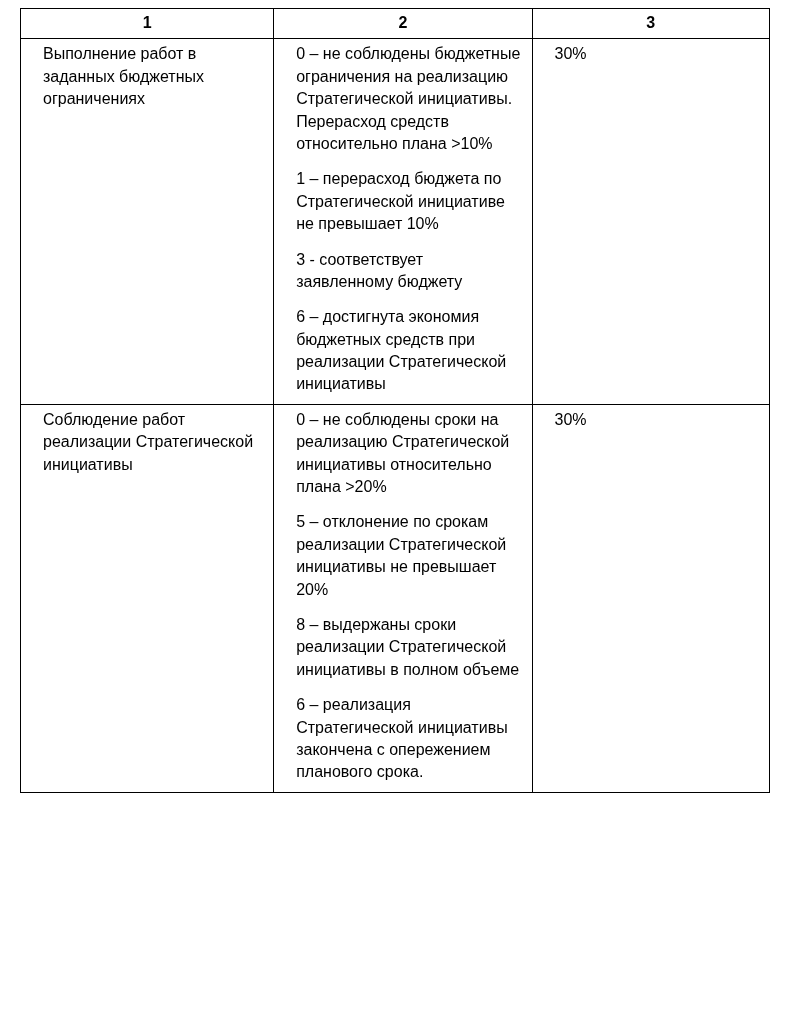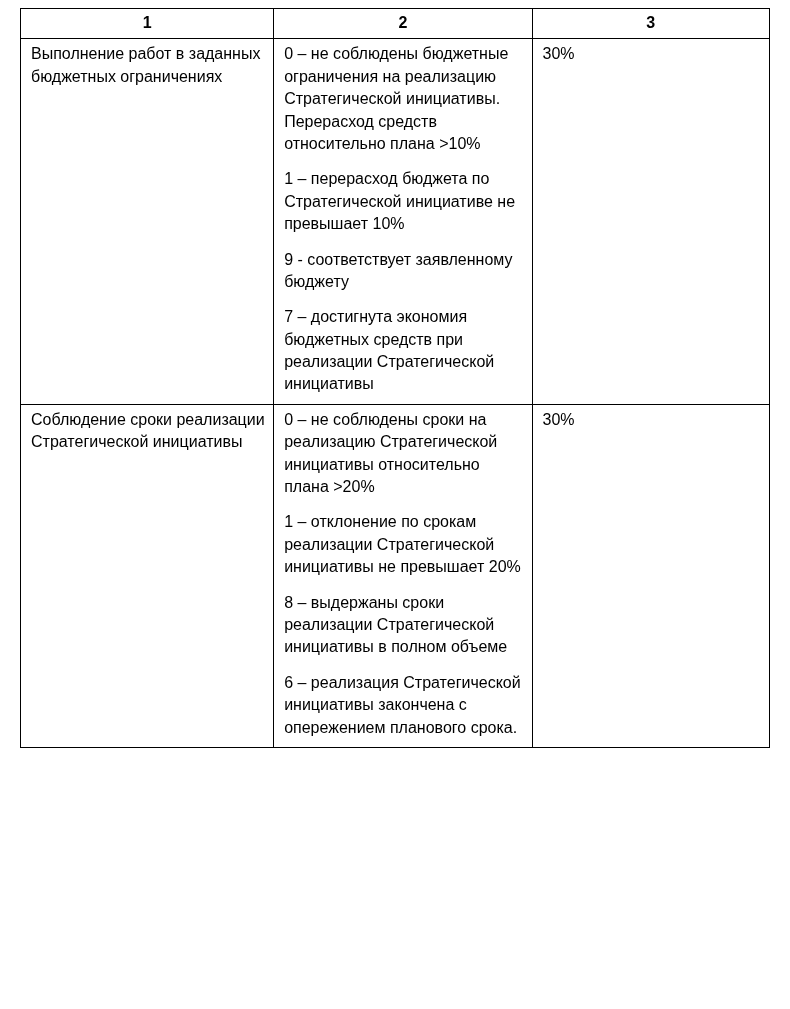--- a/index.html
+++ b/index.html
@@ -28,21 +28,21 @@
     font-size: 16px;
     line-height: 1.4;
     text-align: left;
   }
   .doc-table th {
     text-align: center;
     font-weight: bold;
     padding: 3px 4px 4px 4px;
   }
   .doc-table td {
-    padding: 4px 8px 8px 10px;
+    padding: 4px 8px 8px 22px;
   }
   .col-1 { width: 33.8%; }
   .col-2 { width: 34.5%; }
   .col-3 { width: 31.7%; }
   .doc-table td p {
     margin: 0 0 13px 0;
   }
   .doc-table td p:last-child {
     margin-bottom: 0;
   }
@@ -65,34 +65,34 @@
       </tr>
     </thead>
     <tbody>
       <tr>
         <td>
           <p>Выполнение работ в заданных бюджетных ограничениях</p>
         </td>
         <td>
           <p>0 – не соблюдены бюджетные ограничения на реализацию Стратегической инициативы. Перерасход средств относительно плана &gt;10%</p>
           <p>1 – перерасход бюджета по Стратегической инициативе не превышает 10%</p>
-          <p>9 - соответствует заявленному бюджету</p>
-          <p>7 – достигнута экономия бюджетных средств при реализации Стратегической инициативы</p>
+          <p>3 - соответствует заявленному бюджету</p>
+          <p>6 – достигнута экономия бюджетных средств при реализации Стратегической инициативы</p>
         </td>
         <td>
           <p>30%</p>
         </td>
       </tr>
       <tr>
         <td>
-          <p>Соблюдение сроки реализации Стратегической инициативы</p>
+          <p>Соблюдение работ реализации Стратегической инициативы</p>
         </td>
         <td>
           <p>0 – не соблюдены сроки на реализацию Стратегической инициативы относительно плана &gt;20%</p>
-          <p>1 – отклонение по срокам реализации Стратегической инициативы не превышает 20%</p>
+          <p>5 – отклонение по срокам реализации Стратегической инициативы не превышает 20%</p>
           <p>8 – выдержаны сроки реализации Стратегической инициативы в полном объеме</p>
           <p>6 – реализация Стратегической инициативы закончена с опережением планового срока.</p>
         </td>
         <td>
           <p>30%</p>
         </td>
       </tr>
     </tbody>
   </table>
 </div>

